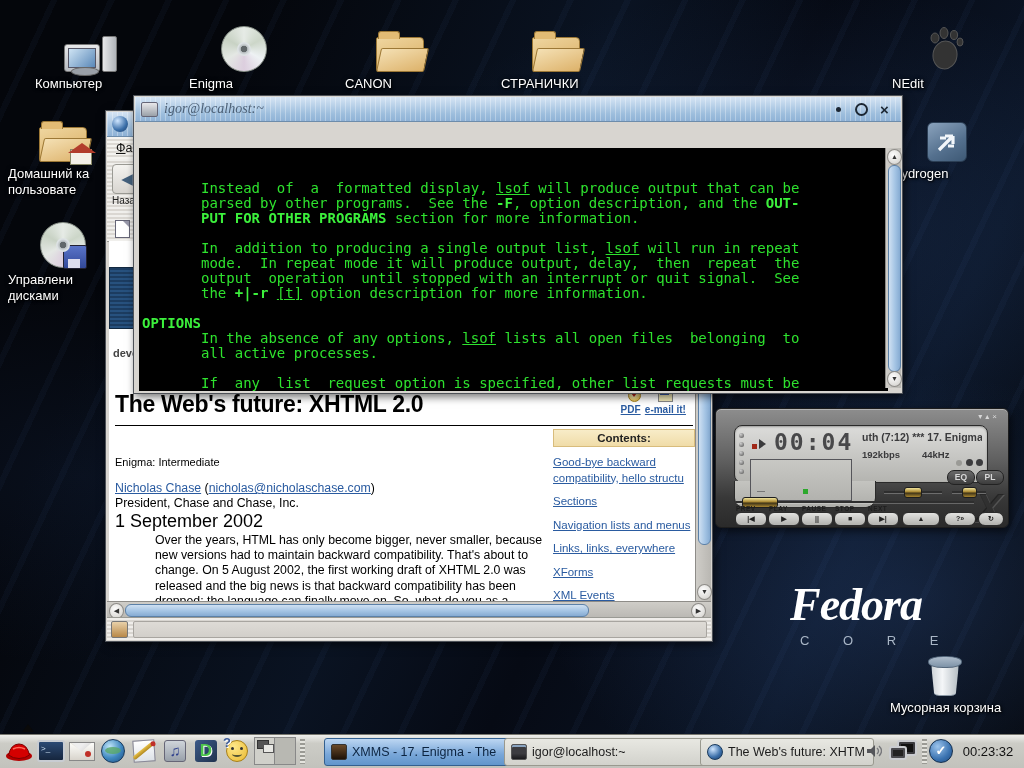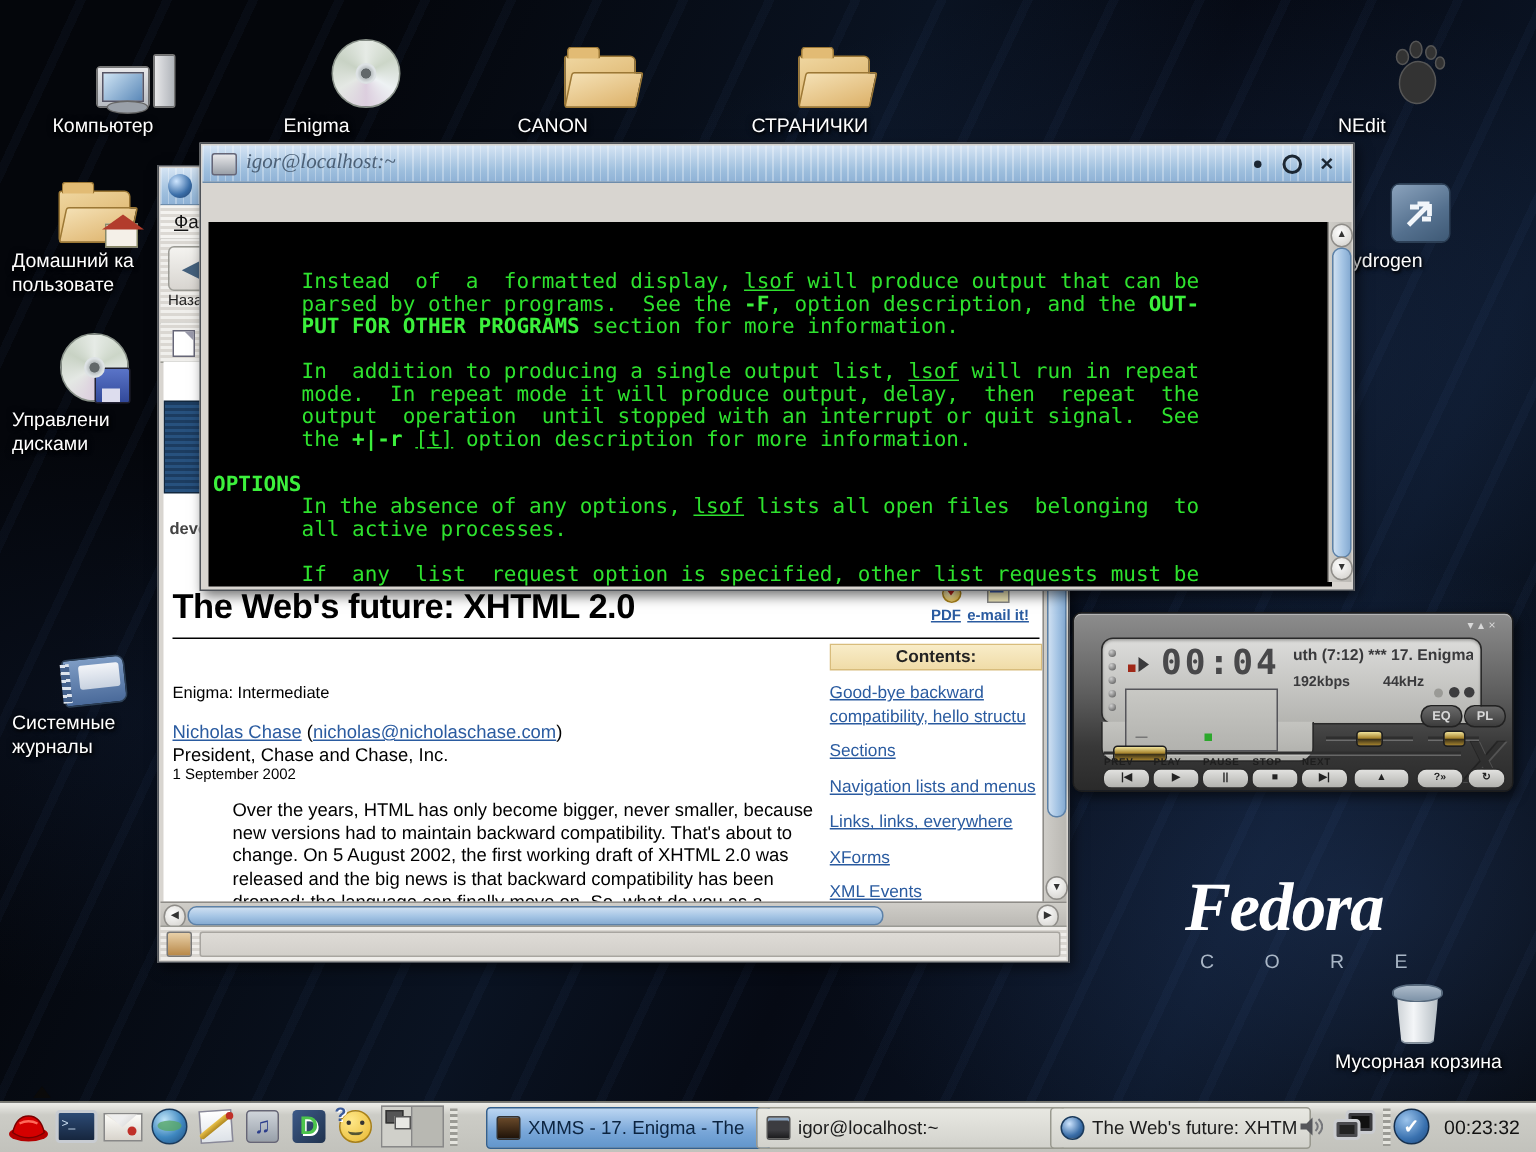--- a/index.html
+++ b/index.html
@@ -209,27 +209,20 @@
   </div>
   <div class="dicon" style="left:8px;top:218px;">
     <div class="art">
       <div class="cd" style="position:relative;">
           <div class="floppy"></div>
         </div>
     </div>
     <div class="lbl"><span>Управлени</span><br>
       <span>дисками</span></div>
   </div>
-  <div class="dicon" style="left:8px;top:420px;">
-    <div class="art">
-        <div class="book"></div>
-      </div>
-    <div class="lbl"><span>Системные</span><br>
-      <span>журналы</span></div>
-  </div>
 
   <div id="fedora-logo" class="abs" style="left:790px;top:578px;">
     <div class="f1">Fedora</div>
     <div class="f2">C O R E</div>
   </div>
 
   <div class="dicon" style="left:890px;top:646px;">
     <div class="art">
       <div class="trash">
           <div class="body"></div>
@@ -277,21 +270,21 @@
           <a class="blink">e-mail it!</a>
         </span>
       </div>
 
       <div class="abs" style="left:6px;top:215px;font-size:11px;">Enigma: Intermediate</div>
 
       <div class="abs" style="left:6px;top:240px;font-size:12.3px;">
         <a class="blink">Nicholas Chase</a><span> (</span><a class="blink">nicholas@nicholaschase.com</a><span>)</span>
       </div>
       <div class="abs" style="left:6px;top:255px;font-size:12.3px;">President, Chase and Chase, Inc.</div>
-      <div class="abs" style="left:6px;top:270px;font-size:10px;">1 September 2002</div>
+      <div class="abs" style="left:6px;top:270px;font-size:18px;">1 September 2002</div>
 
       <div class="abs" style="left:46px;top:292px;width:392px;font-size:12.3px;line-height:15.2px;">Over the years, HTML has only become bigger, never smaller, because new versions had to maintain backward compatibility. That's about to change. On 5 August 2002, the first working draft of XHTML 2.0 was released and the big news is that backward compatibility has been dropped; the language can finally move on. So, what do you as a</div>
 
       <div id="contents-box" class="abs" style="left:444px;top:188px;width:142px;height:172px;">
         <div class="hdr">Contents:</div>
         <div id="contents-links">
             <a>
               <span>Good-bye backward</span>
               <span>compatibility, hello structu</span>
             </a>

